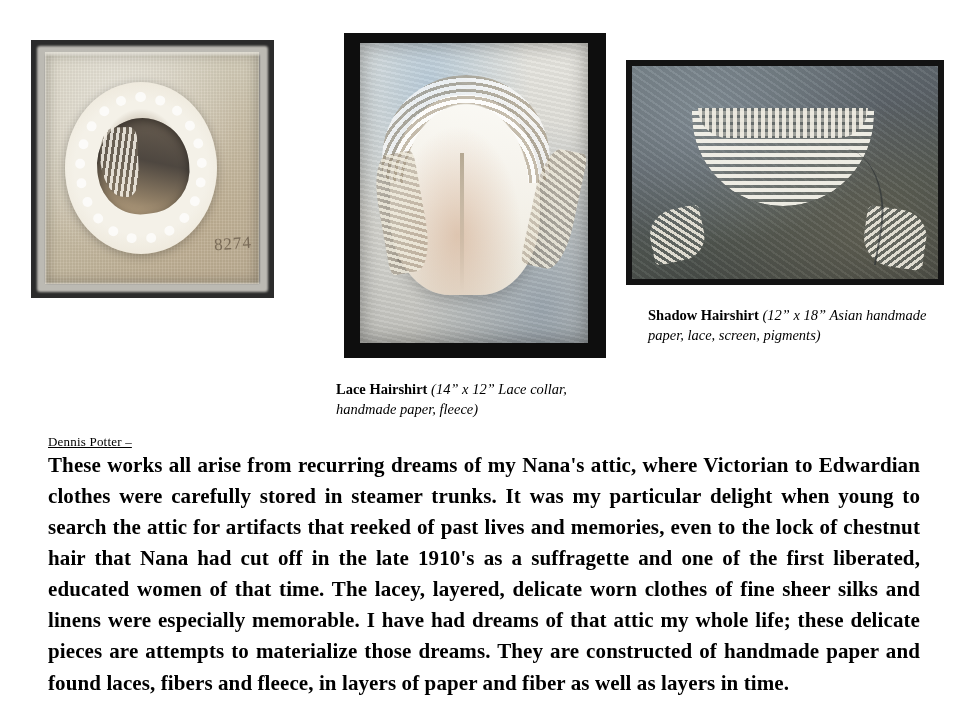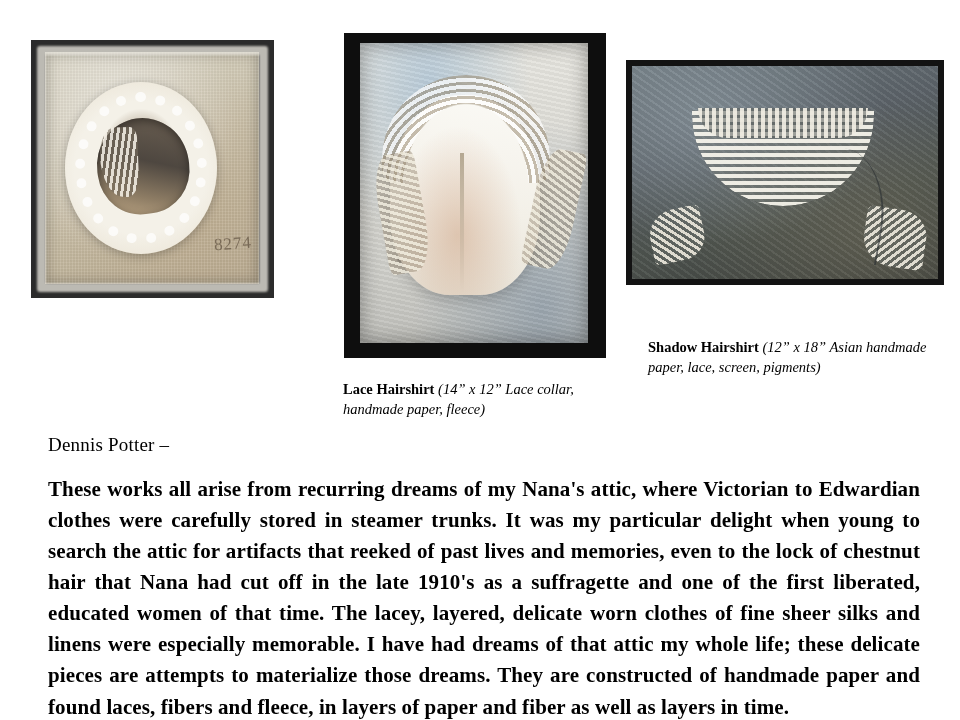--- a/index.html
+++ b/index.html
@@ -226,34 +226,35 @@
     color: #000000;
   }
   .caption .title {
     font-weight: bold;
     font-style: normal;
   }
   .caption .detail {
     font-style: italic;
   }
   #cap1 { left: 42px; top: 368px; width: 268px; }
-  #cap2 { left: 343px; top: 380px; width: 250px; }
-  #cap3 { left: 648px; top: 306px; width: 286px; margin-top: 32px; }
+  #cap2 { left: 336px; top: 380px; width: 250px; }
+  #cap3 { left: 648px; top: 306px; width: 286px; }
 
   
   #statement {
     position: absolute;
     left: 48px; top: 434px; width: 872px;
     font-family: "Liberation Serif", serif;
     color: #000000;
   }
   #statement .byline {
-    font-size: 19px;
+    font-size: 13px;
     letter-spacing: .2px;
-    margin-bottom: 18px;
+    margin-bottom: 0;
+    text-decoration: underline;
   }
   #statement .body {
     font-size: 21px;
     font-weight: bold;
     line-height: 1.48;
     text-align: justify;
     letter-spacing: .1px;
   }
 </style>
 </head>

